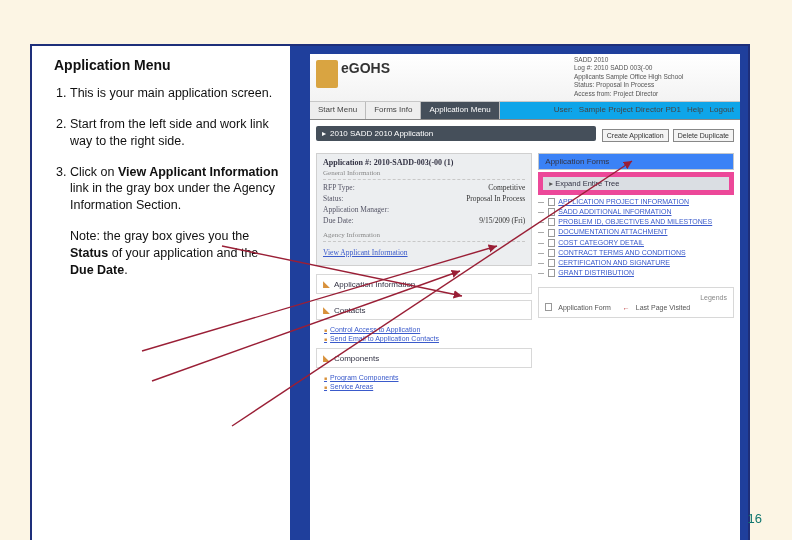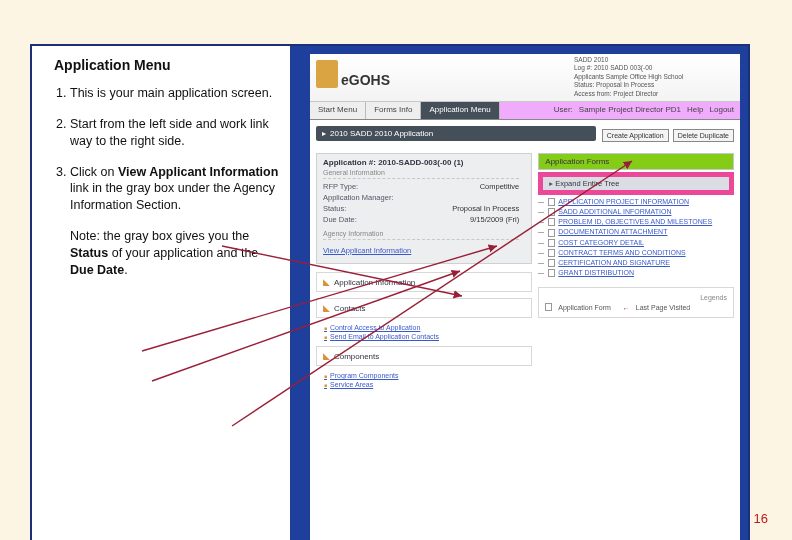--- a/index.html
+++ b/index.html
@@ -65,21 +65,21 @@
     border-bottom: 1px solid #c7c7c7;
     position: relative;
     background: linear-gradient(#fff,#f3f3f3);
     padding: 4px 6px 0 6px;
   }
   .app-logo {
     position: absolute;
     left: 6px;
     top: 6px;
     display: flex;
-    align-items: flex-end;
+    align-items: flex-start;
     gap: 3px;
   }
   .app-logo .mark {
     width: 22px;
     height: 28px;
     background: #d9a441;
     border-radius: 2px;
   }
   .app-logo .txt {
     font-size: 14px;
@@ -91,21 +91,21 @@
     right: 6px;
     top: 2px;
     width: 160px;
     font-size: 6.5px;
     line-height: 1.3;
     text-align: left;
     color: #555;
   }
   .tabbar {
     height: 18px;
-    background: #f0abfc;
+    background: #0ea5e9;
     border-bottom: 1px solid #888;
     display: flex;
     align-items: stretch;
     font-size: 8px;
   }
   .tabbar .tab {
     padding: 3px 8px;
     border-right: 1px solid #bbb;
     color: #444;
     background: #eee;
@@ -152,24 +152,25 @@
   }
   .blk-btn {
     border: 1px solid #888;
     background: #f4f4f4;
     font-size: 7px;
     padding: 2px 4px;
   }
   .graybox {
     background: #eceef0;
     border: 1px solid #d0d0d0;
-    padding: 4px 12px 8px 6px;
+    padding: 4px 6px 8px 6px;
     margin-bottom: 8px;
     font-size: 7.5px;
     color: #334;
+    font-family: Liberation Serif, serif;
   }
   .graybox .hdr {
     color: #888;
     border-bottom: 1px dashed #c8c8c8;
     padding-bottom: 2px;
     margin-bottom: 3px;
     font-size: 7px;
   }
   .graybox .row {
     display: flex;
@@ -215,21 +216,21 @@
     gap: 3px;
     align-items: center;
   }
   .bullets .b::before {
     content: "■";
     color: #d8913b;
     font-size: 5px;
     text-decoration: none;
   }
   .forms-bar {
-    background: #84cc16;
+    background: #3b82f6;
     color: #334;
     font-size: 8px;
     padding: 3px 6px;
     border: 1px solid #c2c7cd;
     margin-bottom: 2px;
   }
   .tree-ctrl {
     background: #dadee3;
     color: #334;
     font-size: 7.5px;
@@ -272,24 +273,24 @@
     margin-top: 10px;
     padding: 6px;
     font-size: 7px;
     color: #555;
   }
   .legendbox .ttl { text-align: right; color:#888; margin-bottom:2px; }
   .legendbox .row2 { display:flex; gap:6px; align-items:center; }
   .legendbox .row2 .sq { width:7px; height:8px; border:1px solid #999; background:#fff; }
   .page-num {
     position: absolute;
-    right: 24px;
+    right: 30px;
     bottom: 14px;
     font-size: 13px;
-    color: #b91c1c;
+    color: #0f766e;
   }
   
   svg.arrows {
     position: absolute;
     left: 0; top: 0;
     width: 100%;
     height: 100%;
     pointer-events: none;
   }
 </style>
@@ -358,26 +359,26 @@
             <div style="font-size:8px; font-weight:bold; margin-bottom:2px;">
               <span>Application #:</span>
               <span>2010-SADD-003(-00 (1)</span>
             </div>
             <div class="hdr">General Information</div>
             <div class="row">
                 <span class="k">RFP Type:</span>
                 <span class="v">Competitive</span>
               </div>
             <div class="row">
+                <span class="k">Status:</span>
+                <span class="v">Proposal In Process</span>
+              </div>
+            <div class="row">
                 <span class="k">Application Manager:</span>
                 <span class="v"></span>
-              </div>
-            <div class="row">
-                <span class="k">Status:</span>
-                <span class="v">Proposal In Process</span>
               </div>
             <div class="row">
                 <span class="k">Due Date:</span>
                 <span class="v">9/15/2009 (Fri)</span>
               </div>
             <div class="hdr" style="margin-top:6px;">Agency Information</div>
             <span class="linklike">View Applicant Information</span>
           </div>
 
           <div class="section-strip">

